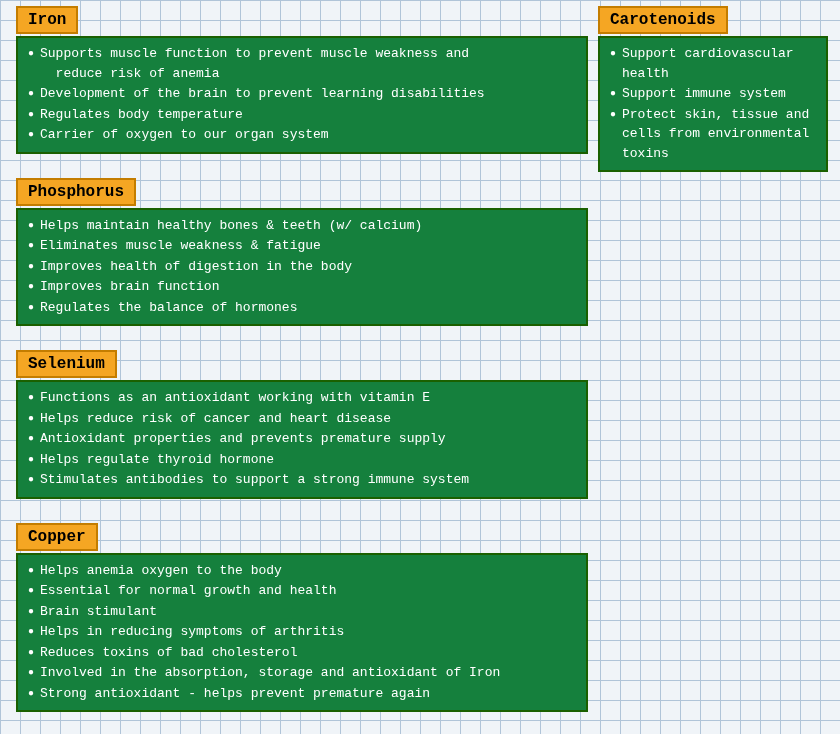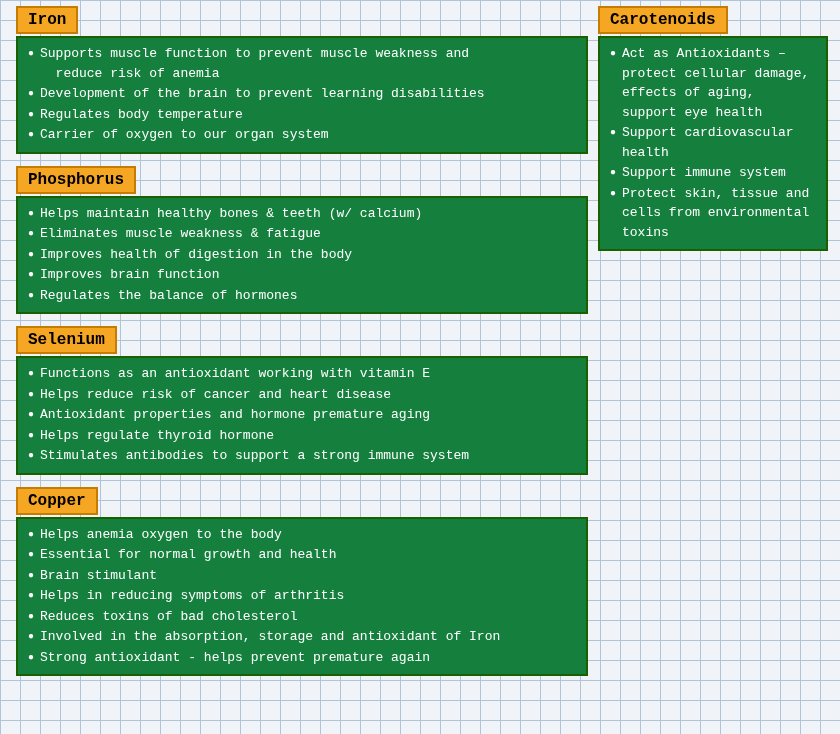--- a/index.html
+++ b/index.html
@@ -20,21 +20,21 @@
       display: flex;
       flex-direction: row;
       gap: 10px;
       padding: 6px 8px;
       width: 840px;
     }
 
     .left-column {
       display: flex;
       flex-direction: column;
-      gap: 12px;
+      gap: 24px;
       width: 580px;
       padding-left: 8px;
     }
 
     .right-column {
       display: flex;
       flex-direction: column;
       gap: 8px;
       width: 230px;
     }
@@ -125,21 +125,21 @@
     </div>
 
     <div class="section-block">
       <div class="section-title-wrapper">
         <span class="section-title">Selenium</span>
       </div>
       <div class="content-box">
         <ul>
           <li>Functions as an antioxidant working with vitamin E</li>
           <li>Helps reduce risk of cancer and heart disease</li>
-          <li>Antioxidant properties and hormone premature aging</li>
+          <li>Antioxidant properties and prevents premature supply</li>
           <li>Helps regulate thyroid hormone</li>
           <li>Stimulates antibodies to support a strong immune system</li>
         </ul>
       </div>
     </div>
 
     <div class="section-block">
       <div class="section-title-wrapper">
         <span class="section-title">Copper</span>
       </div>
@@ -159,21 +159,20 @@
   </div>
 
   <div class="right-column">
 
     <div class="section-block">
       <div class="section-title-wrapper">
         <span class="section-title">Carotenoids</span>
       </div>
       <div class="content-box">
         <ul>
-          <li>Act as Antioxidants – protect cellular damage, effects of aging,  support eye health</li>
           <li>Support cardiovascular health</li>
           <li>Support immune system</li>
           <li>Protect skin, tissue and cells from environmental toxins</li>
         </ul>
       </div>
     </div>
   </div>
 </div>
 
 </body></html>

